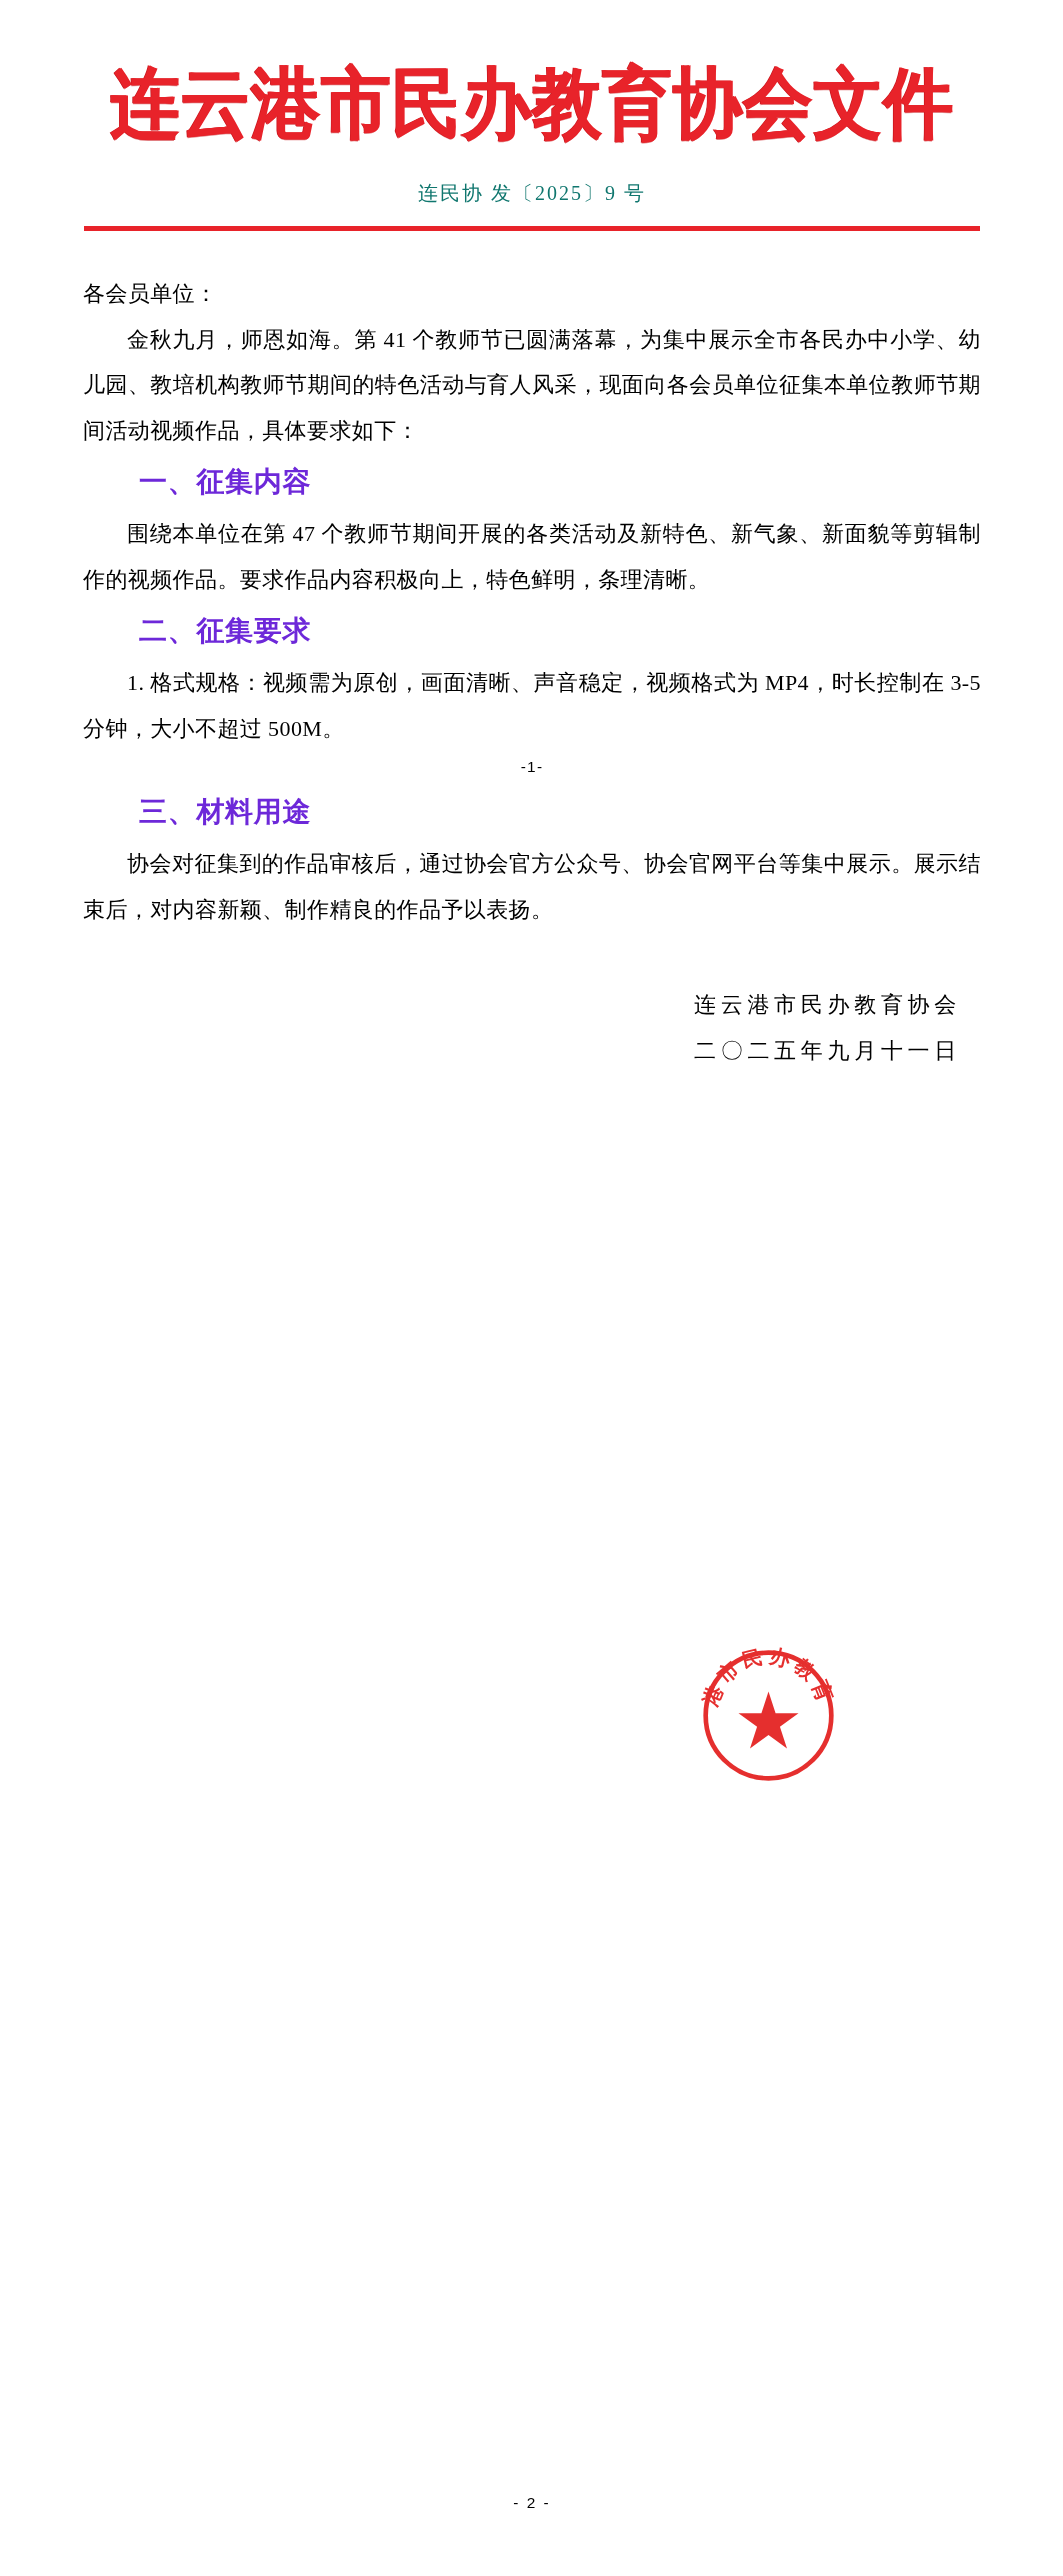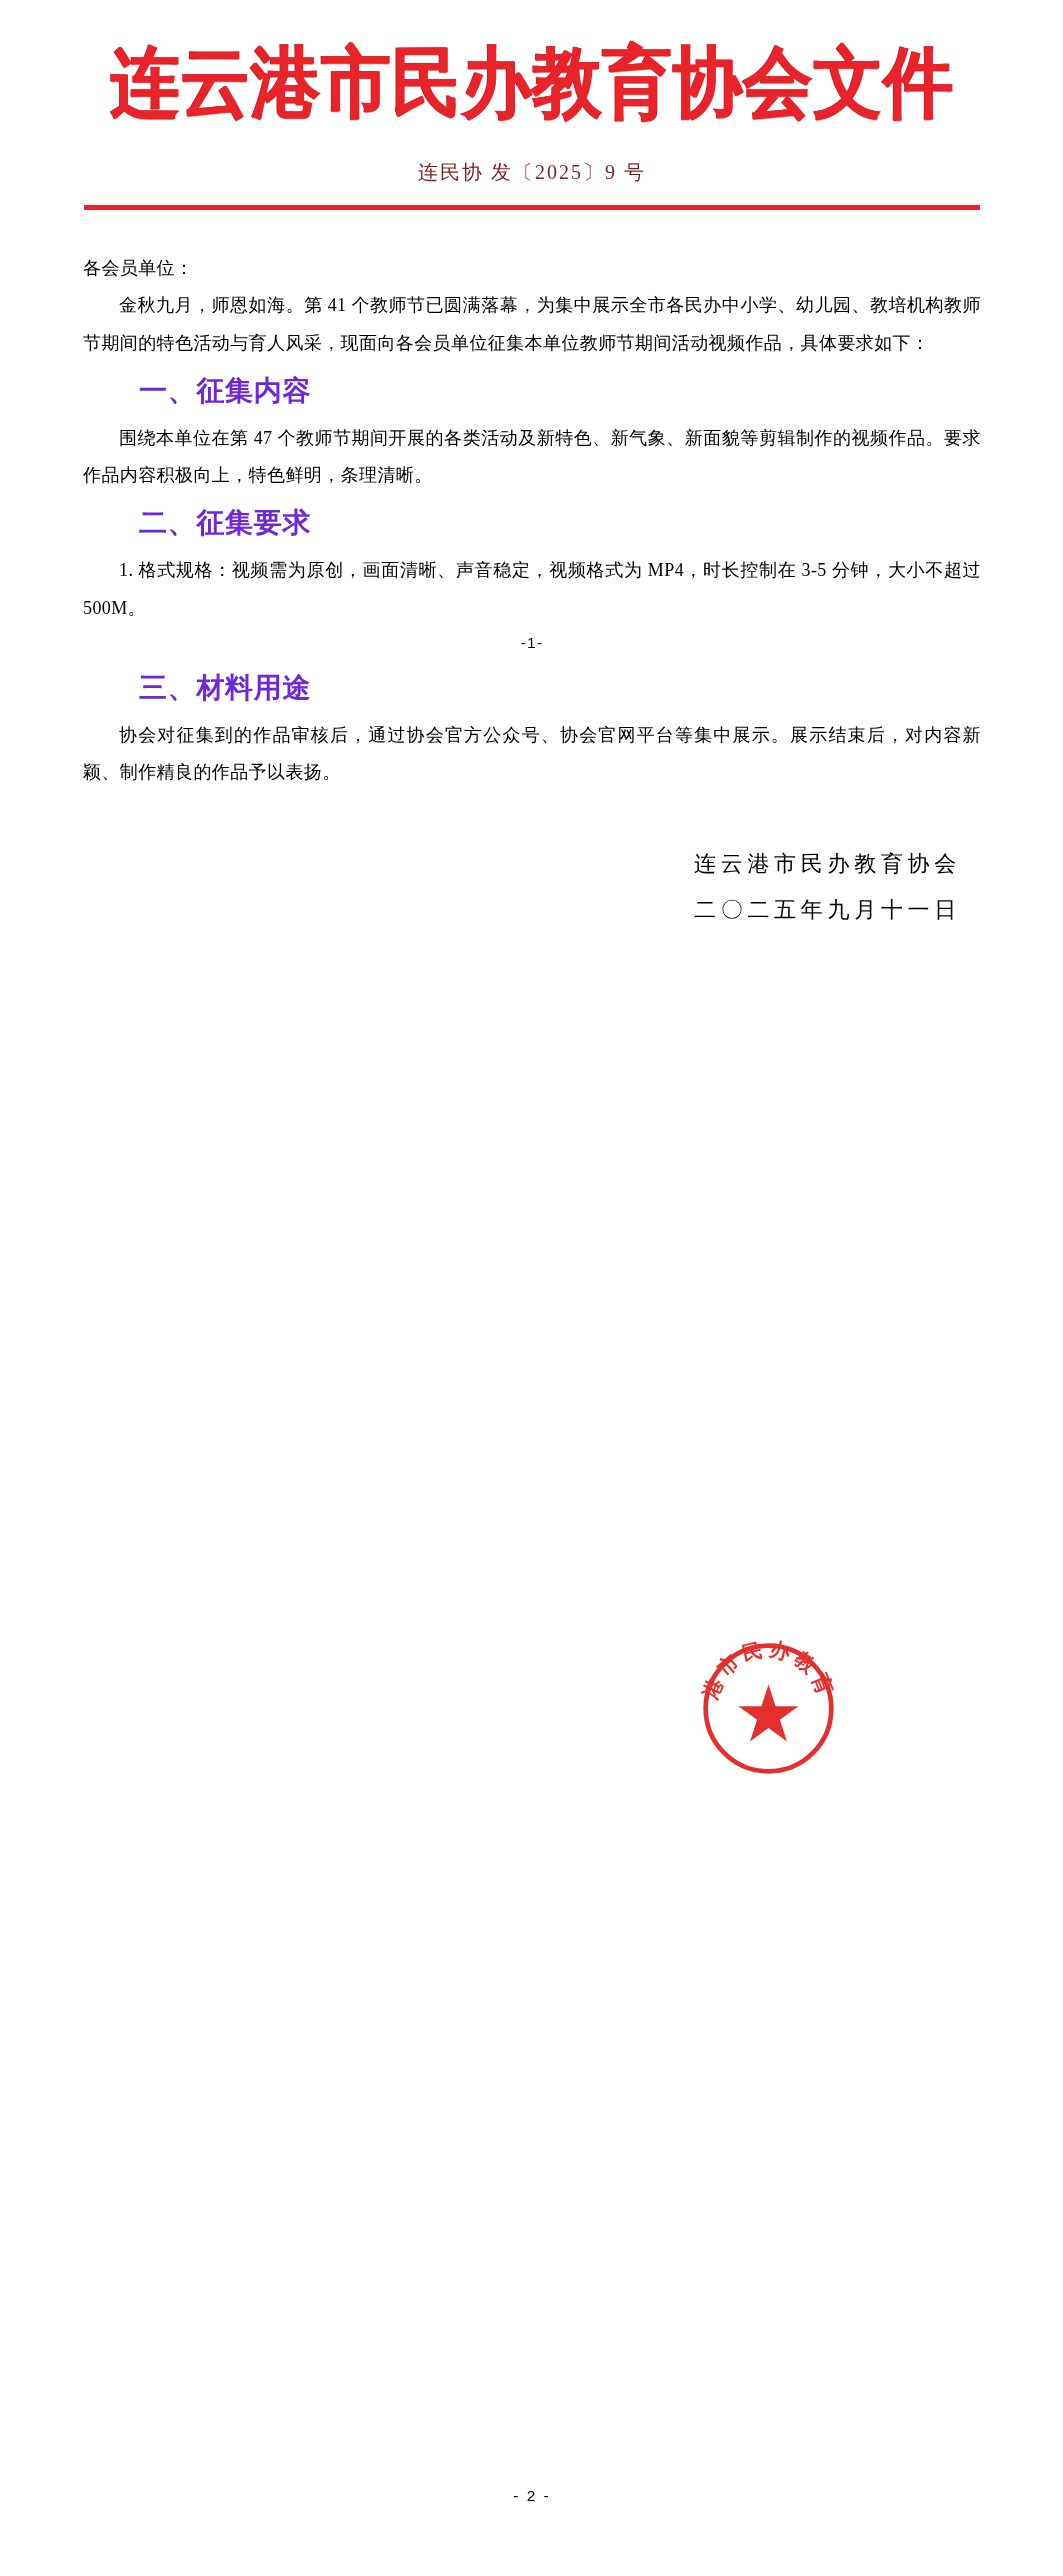--- a/index.html
+++ b/index.html
@@ -19,22 +19,23 @@
   .page {
     position: relative;
     width: 1064px;
     height: 2576px;
     background: #ffffff;
     box-sizing: border-box;
   }
 
   
   .letterhead {
-    padding-top: 36px;
-    text-align: center;
+    padding-top: 50px;
+    text-align: center;
+    margin-top: 7px;
   }
   .letterhead-title {
     font-family: "DejaVu Serif", "Liberation Serif", serif;
     font-weight: bold;
     font-size: 69px;
     line-height: 1.18;
     letter-spacing: 1.3px;
     color: #E8232A;
     white-space: nowrap;
     text-shadow:
@@ -44,21 +45,21 @@
     transform: scaleY(1.12);
     transform-origin: center top;
   }
 
   .doc-number {
     margin-top: 42px;
     text-align: center;
     font-family: "Liberation Serif", "DejaVu Serif", serif;
     font-size: 20px;
     letter-spacing: 2px;
-    color: #7f1d1d;
+    color: #0f766e;
   }
 
   .red-rule {
     margin: 19px auto 0 auto;
     width: 896px;
     height: 4.7px;
     background: #E8232A;
   }
 
   
@@ -75,21 +76,21 @@
   .doc-title div { white-space: nowrap; }
 
   
   .body-wrap {
     margin: 0 auto;
     width: 898px;
     padding-top: 40px;
   }
   .para {
     font-family: "Liberation Serif", "DejaVu Serif", serif;
-    font-size: 18px;
+    font-size: 22px;
     line-height: 2.07;
     text-align: justify;
     text-justify: inter-ideograph;
     letter-spacing: 0.4px;
     color: #000;
     margin: 0;
   }
   .salutation { text-indent: 0; }
   .indent2 { text-indent: 2em; }
   .section-head {

